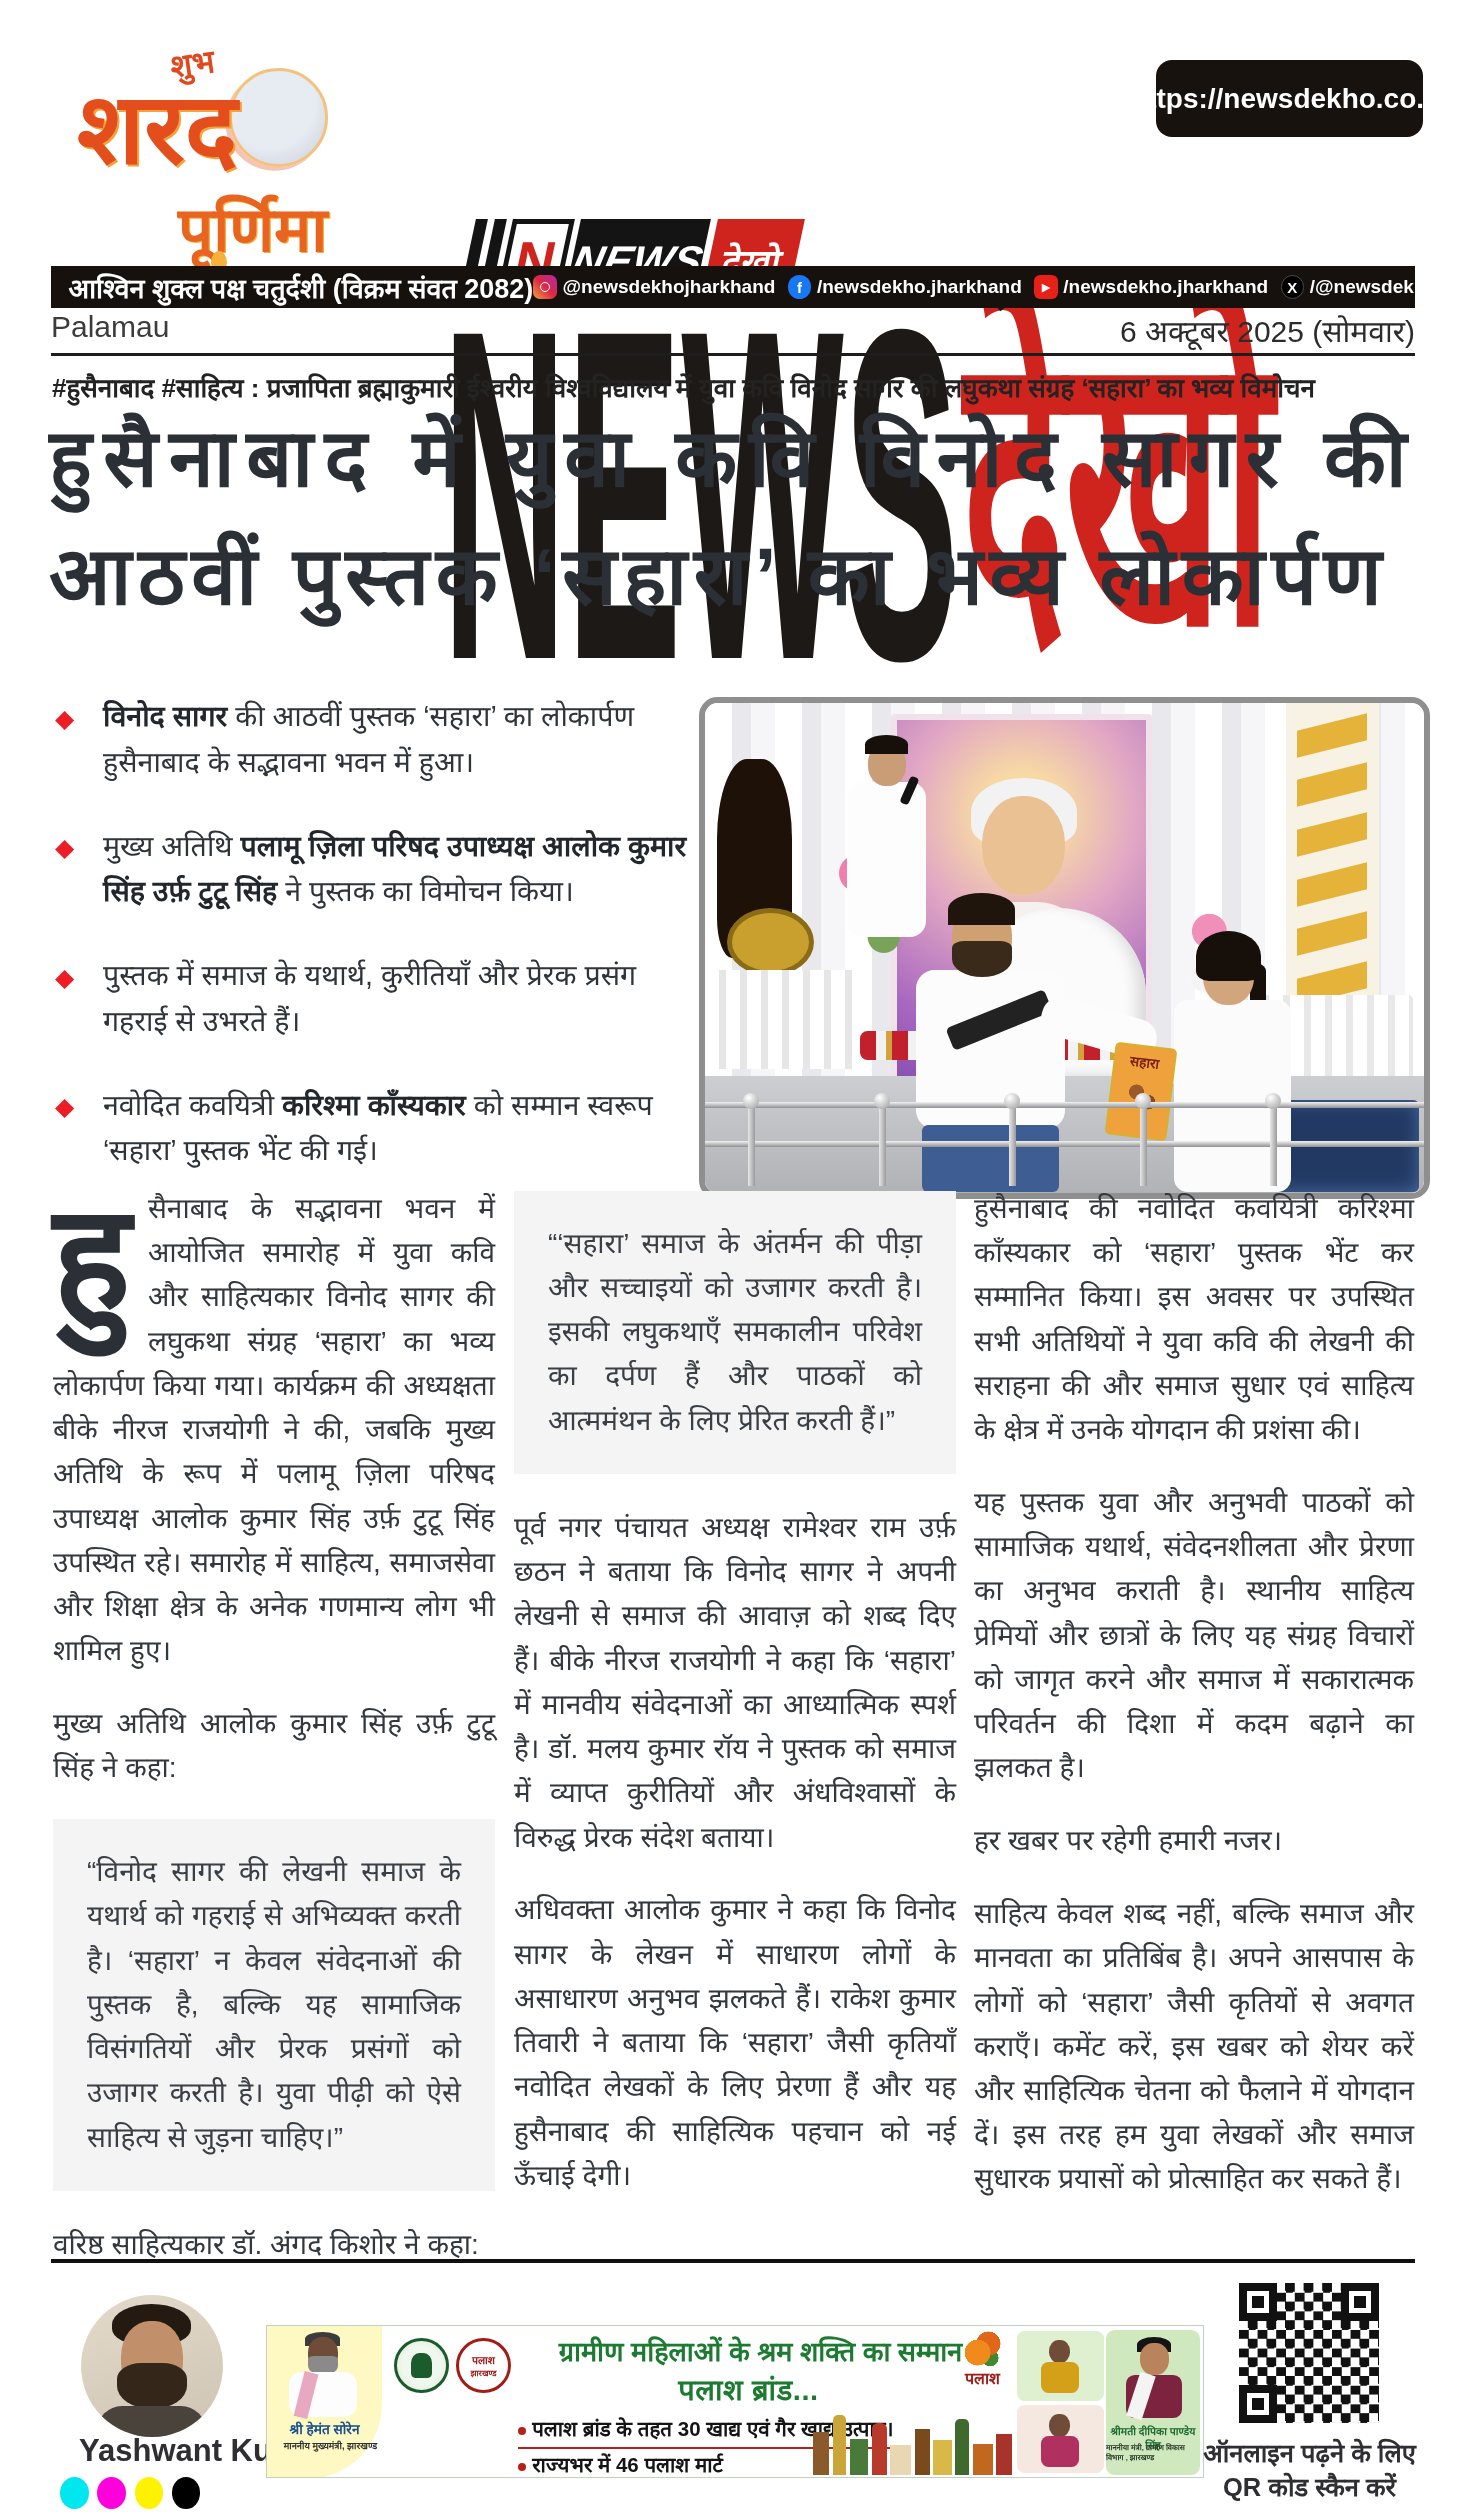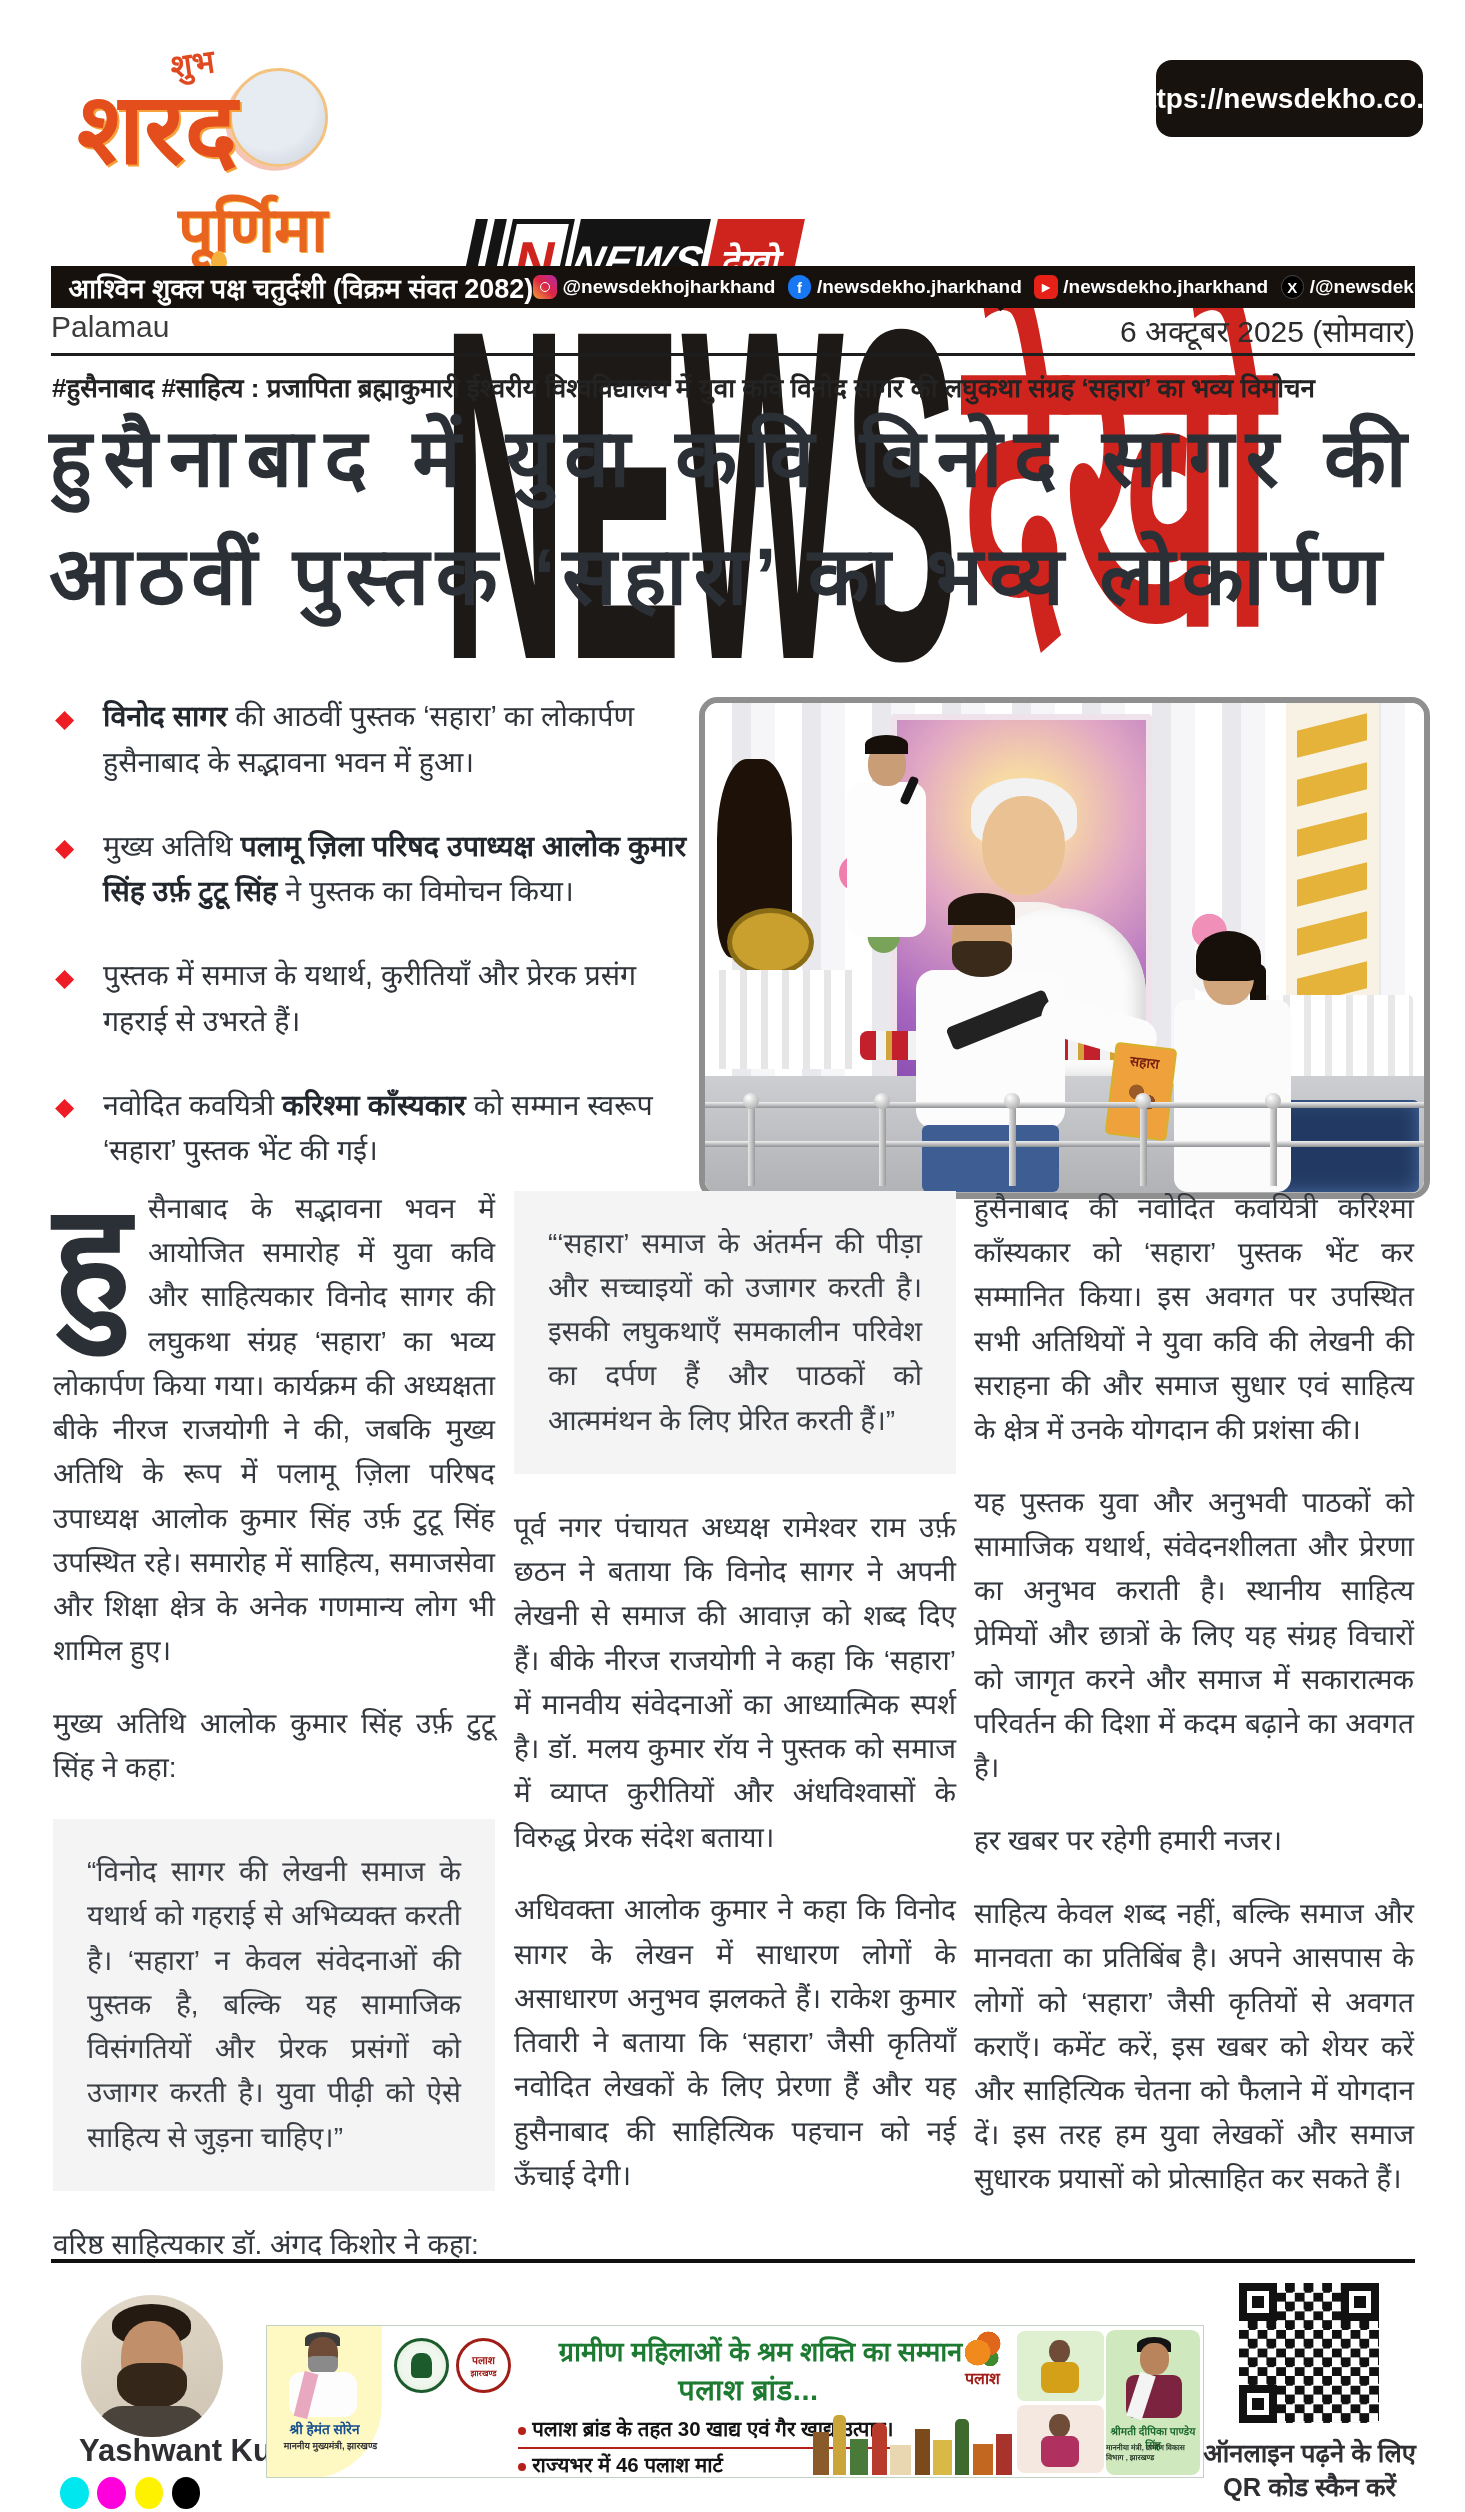--- a/index.html
+++ b/index.html
@@ -365,22 +365,22 @@
   <p>वरिष्ठ साहित्यकार डॉ. अंगद किशोर ने कहा:</p>
 </div>
 
 <div class="abs col col-2">
   <div class="quote">“‘सहारा’ समाज के अंतर्मन की पीड़ा और सच्चाइयों को उजागर करती है। इसकी लघुकथाएँ समकालीन परिवेश का दर्पण हैं और पाठकों को आत्ममंथन के लिए प्रेरित करती हैं।”</div>
   <p>पूर्व नगर पंचायत अध्यक्ष रामेश्वर राम उर्फ़ छठन ने बताया कि विनोद सागर ने अपनी लेखनी से समाज की आवाज़ को शब्द दिए हैं। बीके नीरज राजयोगी ने कहा कि ‘सहारा’ में मानवीय संवेदनाओं का आध्यात्मिक स्पर्श है। डॉ. मलय कुमार रॉय ने पुस्तक को समाज में व्याप्त कुरीतियों और अंधविश्वासों के विरुद्ध प्रेरक संदेश बताया।</p>
   <p>अधिवक्ता आलोक कुमार ने कहा कि विनोद सागर के लेखन में साधारण लोगों के असाधारण अनुभव झलकते हैं। राकेश कुमार तिवारी ने बताया कि ‘सहारा’ जैसी कृतियाँ नवोदित लेखकों के लिए प्रेरणा हैं और यह हुसैनाबाद की साहित्यिक पहचान को नई ऊँचाई देगी।</p>
 </div>
 
 <div class="abs col col-3">
-  <p>हुसैनाबाद की नवोदित कवयित्री करिश्मा काँस्यकार को ‘सहारा’ पुस्तक भेंट कर सम्मानित किया। इस अवगत पर उपस्थित सभी अतिथियों ने युवा कवि की लेखनी की सराहना की और समाज सुधार एवं साहित्य के क्षेत्र में उनके योगदान की प्रशंसा की।</p>
-  <p>यह पुस्तक युवा और अनुभवी पाठकों को सामाजिक यथार्थ, संवेदनशीलता और प्रेरणा का अनुभव कराती है। स्थानीय साहित्य प्रेमियों और छात्रों के लिए यह संग्रह विचारों को जागृत करने और समाज में सकारात्मक परिवर्तन की दिशा में कदम बढ़ाने का अवगत है।</p>
+  <p>हुसैनाबाद की नवोदित कवयित्री करिश्मा काँस्यकार को ‘सहारा’ पुस्तक भेंट कर सम्मानित किया। इस अवसर पर उपस्थित सभी अतिथियों ने युवा कवि की लेखनी की सराहना की और समाज सुधार एवं साहित्य के क्षेत्र में उनके योगदान की प्रशंसा की।</p>
+  <p>यह पुस्तक युवा और अनुभवी पाठकों को सामाजिक यथार्थ, संवेदनशीलता और प्रेरणा का अनुभव कराती है। स्थानीय साहित्य प्रेमियों और छात्रों के लिए यह संग्रह विचारों को जागृत करने और समाज में सकारात्मक परिवर्तन की दिशा में कदम बढ़ाने का झलकत है।</p>
   <p>हर खबर पर रहेगी हमारी नजर।</p>
   <p>साहित्य केवल शब्द नहीं, बल्कि समाज और मानवता का प्रतिबिंब है। अपने आसपास के लोगों को ‘सहारा’ जैसी कृतियों से अवगत कराएँ। कमेंट करें, इस खबर को शेयर करें और साहित्यिक चेतना को फैलाने में योगदान दें। इस तरह हम युवा लेखकों और समाज सुधारक प्रयासों को प्रोत्साहित कर सकते हैं।</p>
 </div>
 
 <div class="abs rule-end"></div>
 
 <div class="abs avatar">
   <div class="a-hair"></div>
   <div class="a-face"></div>
   <div class="a-beard"></div>

